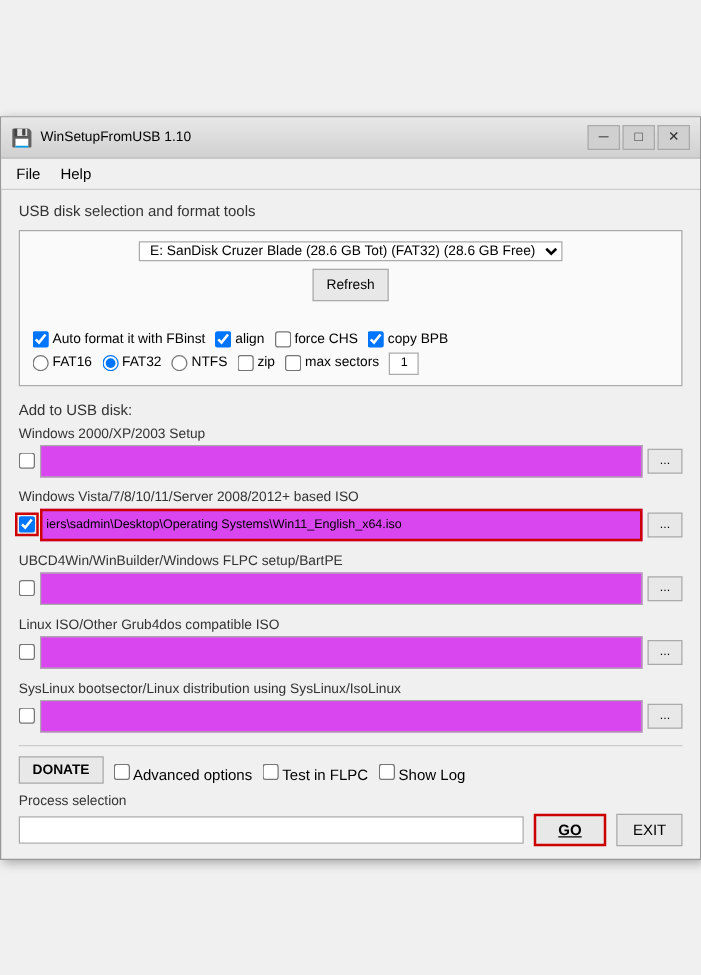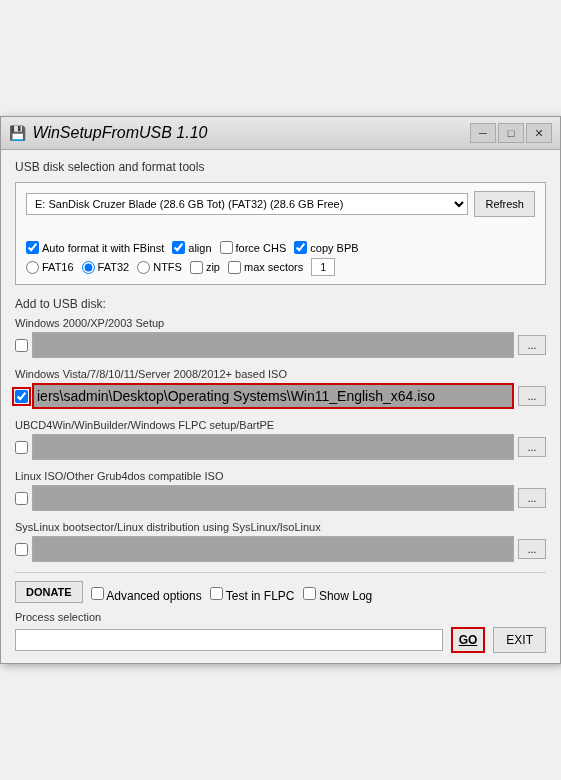--- a/index.html
+++ b/index.html
@@ -25,24 +25,23 @@
       align-items: center;
       justify-content: space-between;
       border-bottom: 1px solid #aaa;
     }
     .title-bar-left {
       display: flex;
       align-items: center;
       gap: 6px;
     }
     .title-text {
-      font-size: 16px;
+      font-size: 11px;
       font-weight: normal;
       color: #000;
-      font-style: italic;
     }
     .title-buttons {
       display: flex;
       gap: 2px;
     }
     .title-btn {
       width: 26px;
       height: 20px;
       background: #d0d0d0;
       border: 1px solid #aaa;
@@ -78,20 +77,21 @@
       border: 1px solid #aaa;
       padding: 8px 10px;
       margin-bottom: 12px;
       background: #fafafa;
     }
     .drive-row {
       display: flex;
       align-items: center;
       gap: 6px;
       margin-bottom: 6px;
+      flex-direction: column;
     }
     .drive-select {
       flex: 1;
       height: 22px;
       border: 1px solid #aaa;
       background: white;
       font-size: 11px;
       padding: 0 4px;
     }
     .btn-refresh {
@@ -147,22 +147,22 @@
       align-items: center;
       gap: 4px;
     }
     .iso-row input[type="checkbox"] {
       margin: 0;
     }
     .iso-path {
       flex: 1;
       height: 26px;
       border: 1px solid #aaa;
-      background: #a3a3a3;
-      font-size: 14px;
+      background: #d946ef;
+      font-size: 10px;
       padding: 0 3px;
       overflow: hidden;
     }
     .iso-path.highlighted {
       border: 2px solid #cc0000;
     }
     .btn-browse {
       width: 28px;
       height: 20px;
       border: 1px solid #aaa;
@@ -202,21 +202,21 @@
       align-items: center;
       gap: 8px;
     }
     .progress-bar {
       flex: 1;
       height: 22px;
       border: 1px solid #aaa;
       background: white;
     }
     .btn-go {
-      padding: 3px 6px;
+      padding: 3px 18px;
       height: 26px;
       border: 2px solid #cc0000;
       background: #e8e8e8;
       cursor: pointer;
       font-size: 12px;
       font-weight: bold;
       text-decoration: underline;
     }
     .btn-exit {
       padding: 3px 12px;
@@ -257,20 +257,24 @@
       <span style="font-size:14px;">💾</span>
       <span class="title-text">WinSetupFromUSB 1.10</span>
     </div>
     <div class="title-buttons">
       <button class="title-btn">─</button>
       <button class="title-btn">□</button>
       <button class="title-btn close">✕</button>
     </div>
   </div>
 
+  <div class="menu-bar">
+    <div class="menu-item">File</div>
+    <div class="menu-item">Help</div>
+  </div>
 
   <div class="content">
 
     <div>
       <div class="section-title">USB disk selection and format tools</div>
       <div class="section-box">
 
         <div class="drive-row">
           <select class="drive-select">
             <option value="E: SanDisk Cruzer Blade (28.6 GB Tot) (FAT32) (28.6 GB Free)">E: SanDisk Cruzer Blade (28.6 GB Tot) (FAT32) (28.6 GB Free)</option>

